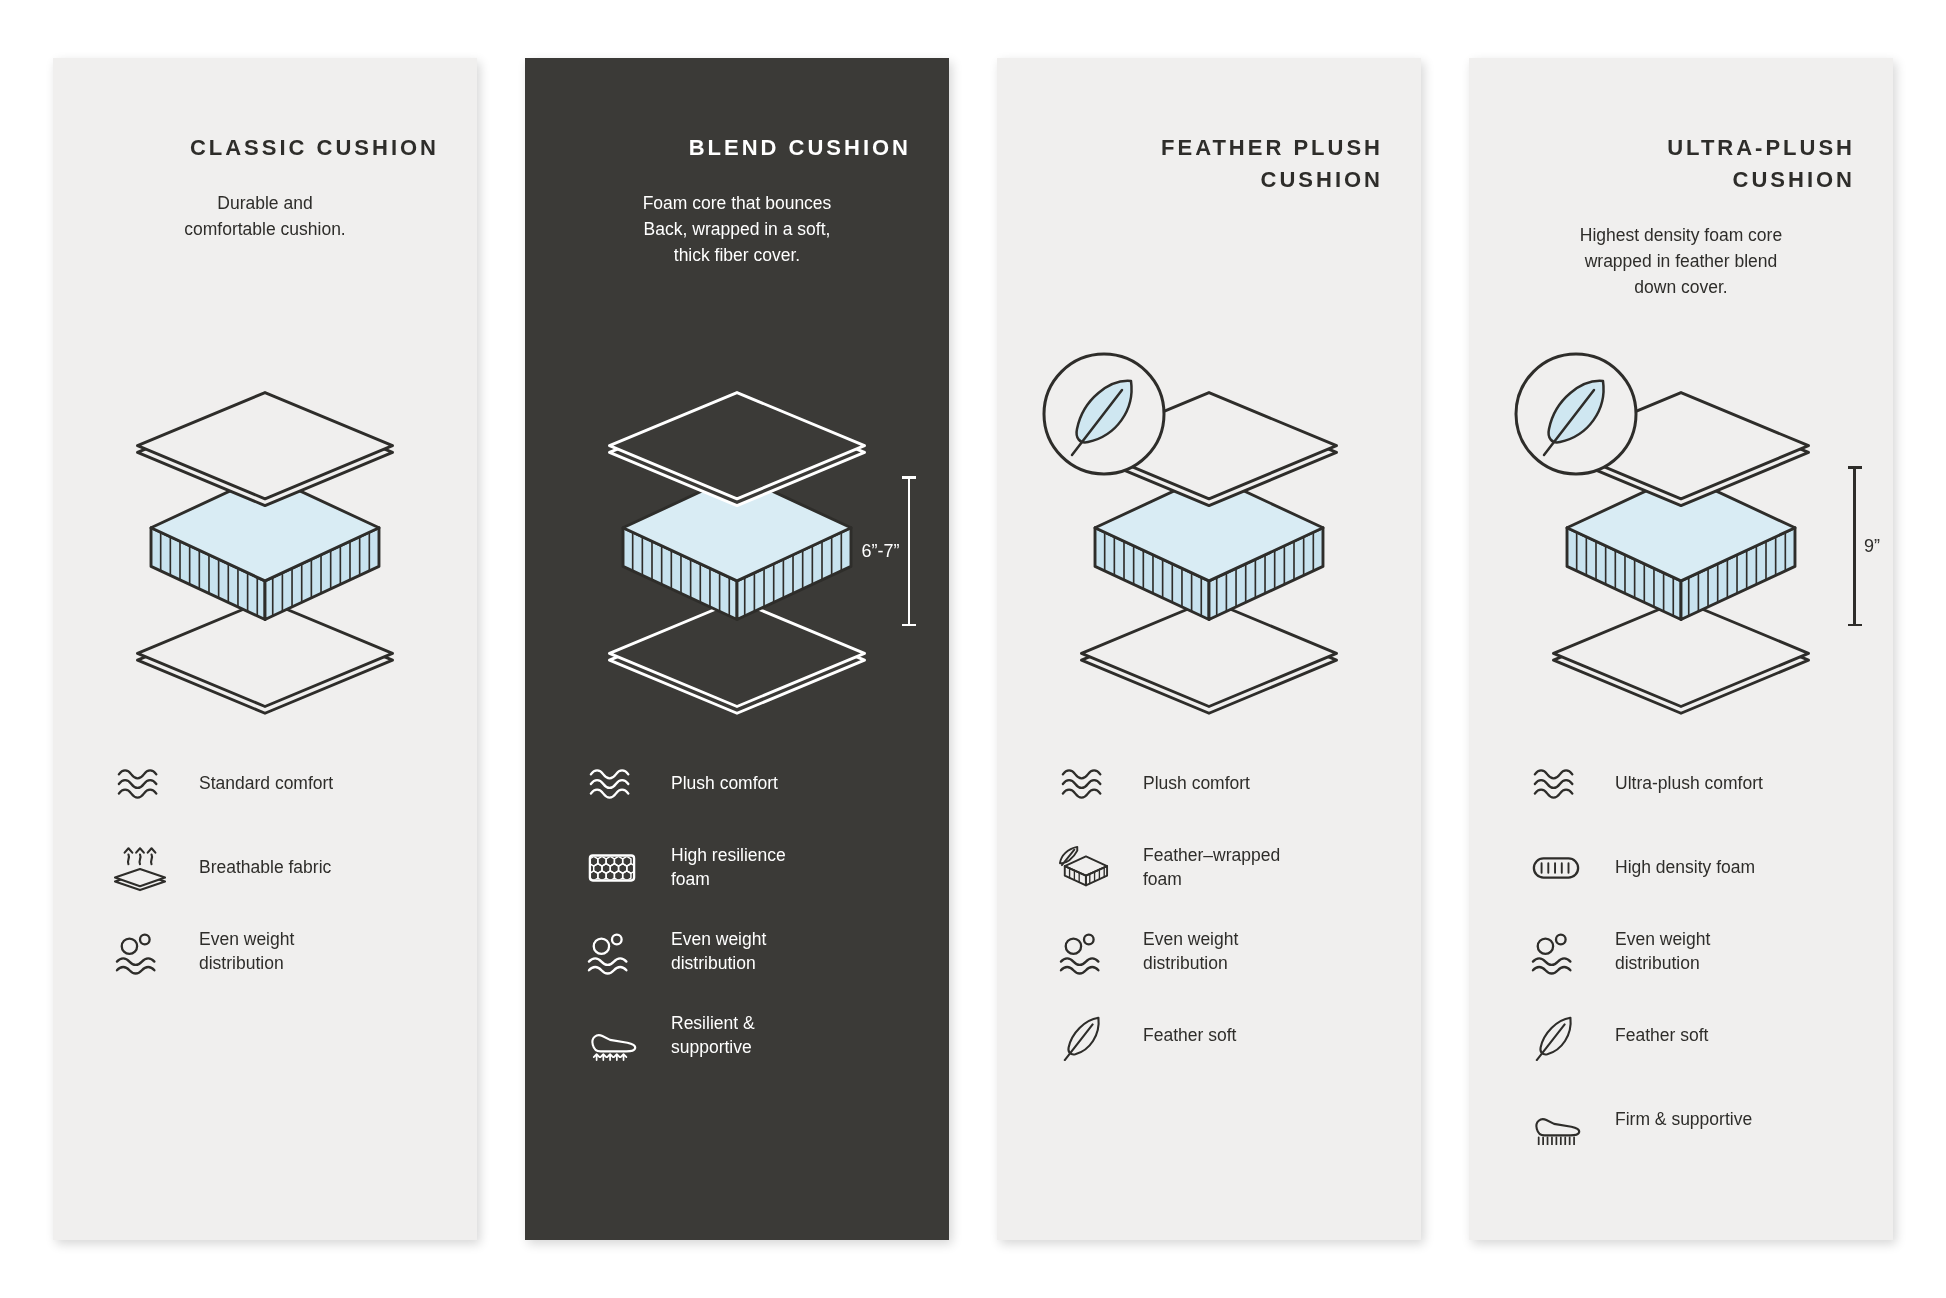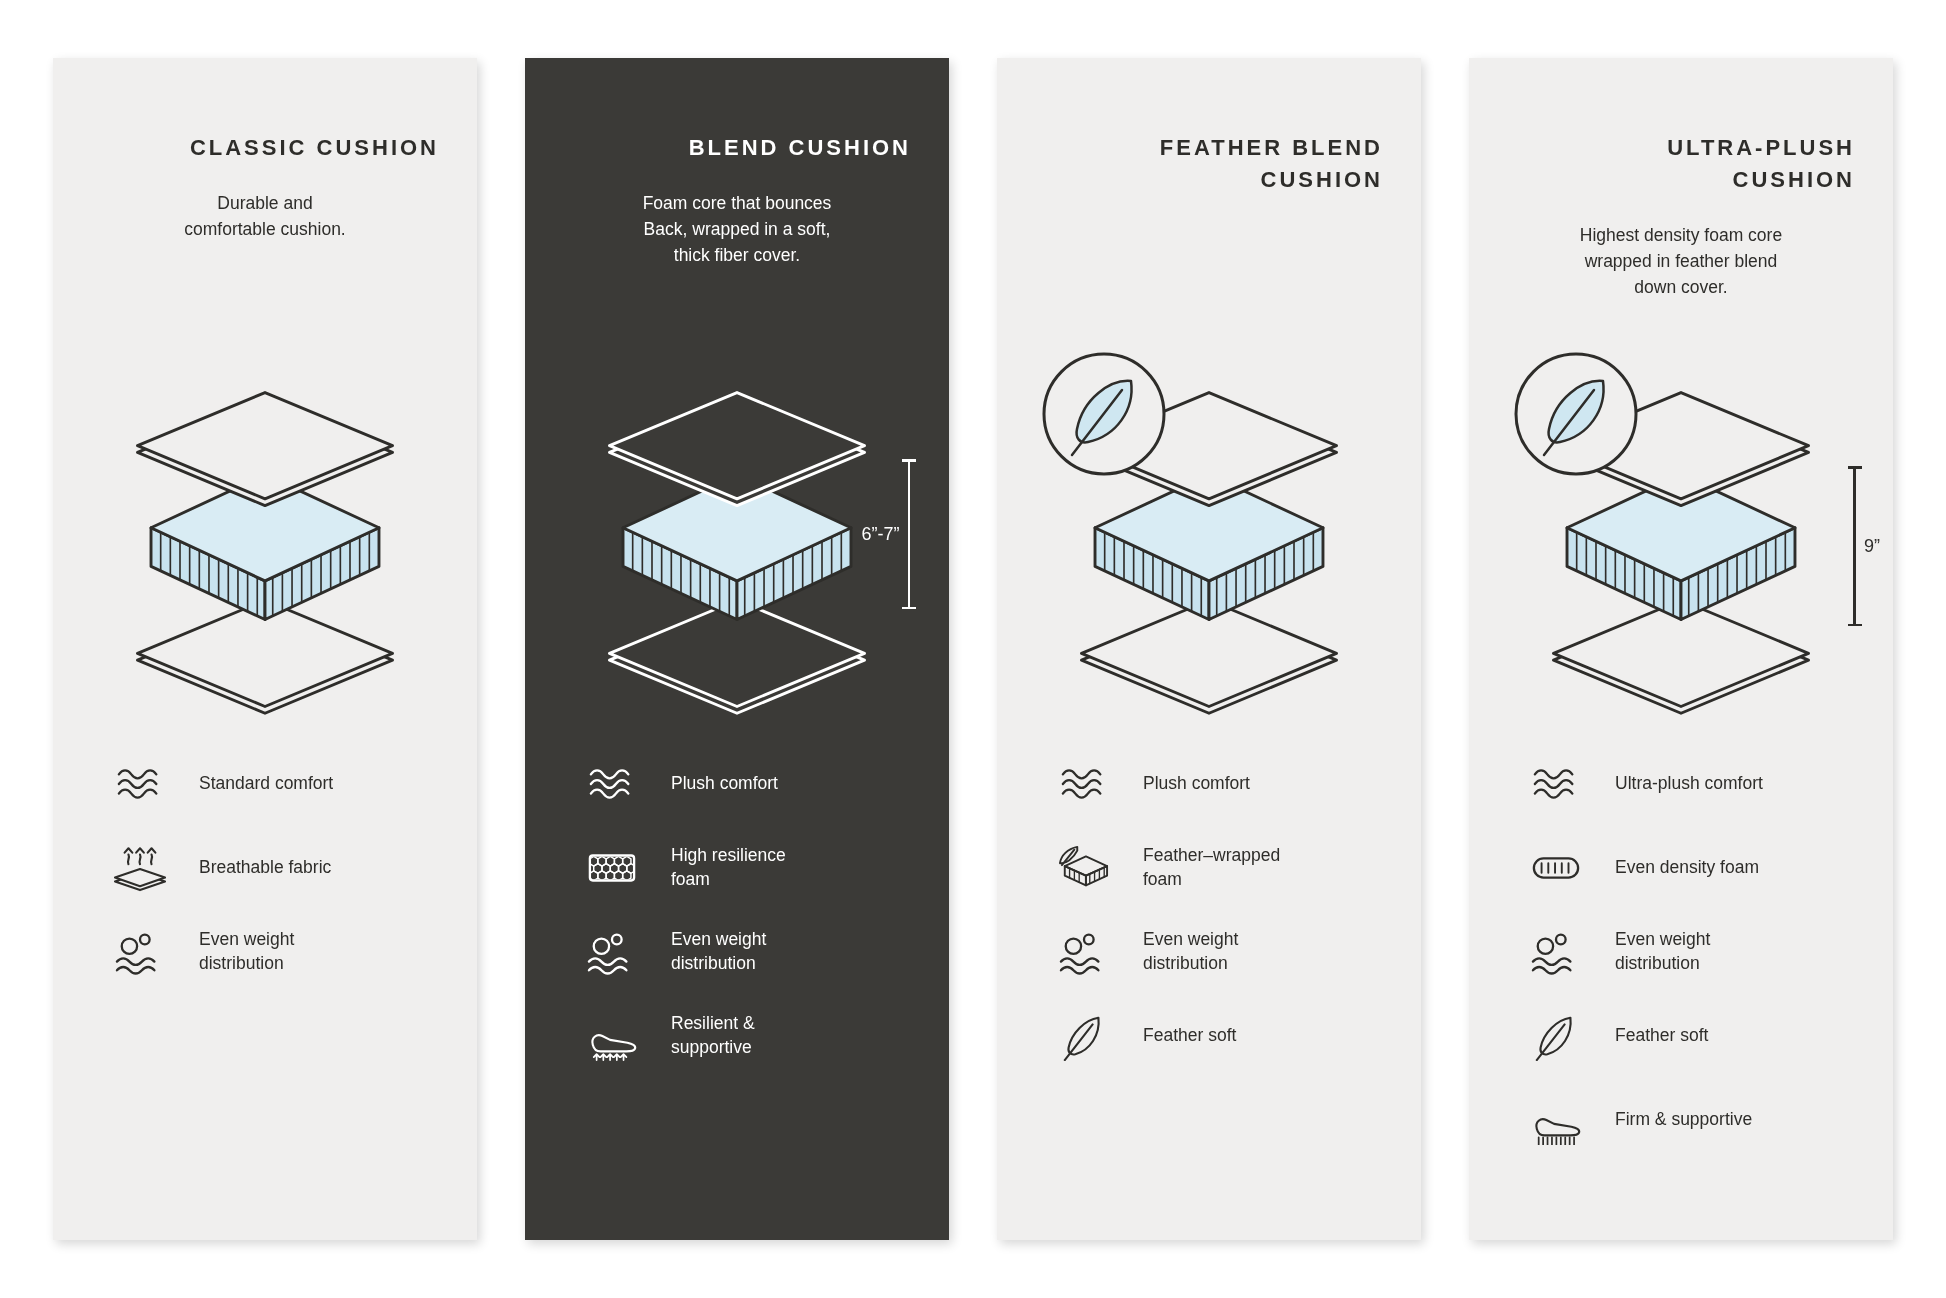--- a/index.html
+++ b/index.html
@@ -44,21 +44,21 @@
   .feather-badge svg { width:128px; height:128px; display:block; }
 
   .measure { position:absolute; display:flex; align-items:center; gap:8px; }
   .measure-line { width:2.5px; background:var(--ink); position:relative; }
   .measure-line::before, .measure-line::after {
     content:""; position:absolute; left:-5.75px; width:14px; height:2.5px; background:var(--ink);
   }
   .measure-line::before { top:0; }
   .measure-line::after  { bottom:0; }
   .measure-label { font-size:18px; white-space:nowrap; }
-  .card-plush .measure { right:-28px; top:79px; }
+  .card-plush .measure { right:-28px; top:96px; }
   .card-plush .measure-line { height:150px; }
   .card-ultra .measure { right:-54px; top:86px; }
   .card-ultra .measure-line { height:160px; }
 
   .features {
     position:absolute; top:700px; left:56px; right:34px;
     list-style:none; display:flex; flex-direction:column; gap:32px;
   }
   .feature { display:flex; align-items:center; gap:28px; min-height:52px; }
   .ficon { width:62px; height:50px; flex:0 0 62px; display:block; }
@@ -263,21 +263,21 @@
       <svg class="ficon" viewBox="0 0 64 52">
           <use href="#icon-resilient"></use>
         </svg>
       <span class="flabel">Resilient &amp;
 supportive</span>
     </li>
   </ul>
 </section>
 
 <section class="card light card-featherblend">
-  <h2 class="card-title">FEATHER BLEND
+  <h2 class="card-title">FEATHER PLUSH
 CUSHION</h2>
   <div class="diagram-wrap">
     <div class="diagram-box">
       <svg class="cushion-svg" viewBox="0 0 300 352">
           <use href="#cushion-stack"></use>
         </svg>
       <div class="feather-badge">
         <svg viewBox="0 0 128 128">
             <use href="#feather-badge-art"></use>
           </svg>
@@ -340,21 +340,21 @@
     <li class="feature">
       <svg class="ficon" viewBox="0 0 64 52">
           <use href="#icon-waves"></use>
         </svg>
       <span class="flabel">Ultra-plush comfort</span>
     </li>
     <li class="feature">
       <svg class="ficon" viewBox="0 0 64 52">
           <use href="#icon-density"></use>
         </svg>
-      <span class="flabel">Even density foam</span>
+      <span class="flabel">High density foam</span>
     </li>
     <li class="feature">
       <svg class="ficon" viewBox="0 0 64 52">
           <use href="#icon-even-weight"></use>
         </svg>
       <span class="flabel">Even weight
 distribution</span>
     </li>
     <li class="feature">
       <svg class="ficon" viewBox="0 0 64 52">

